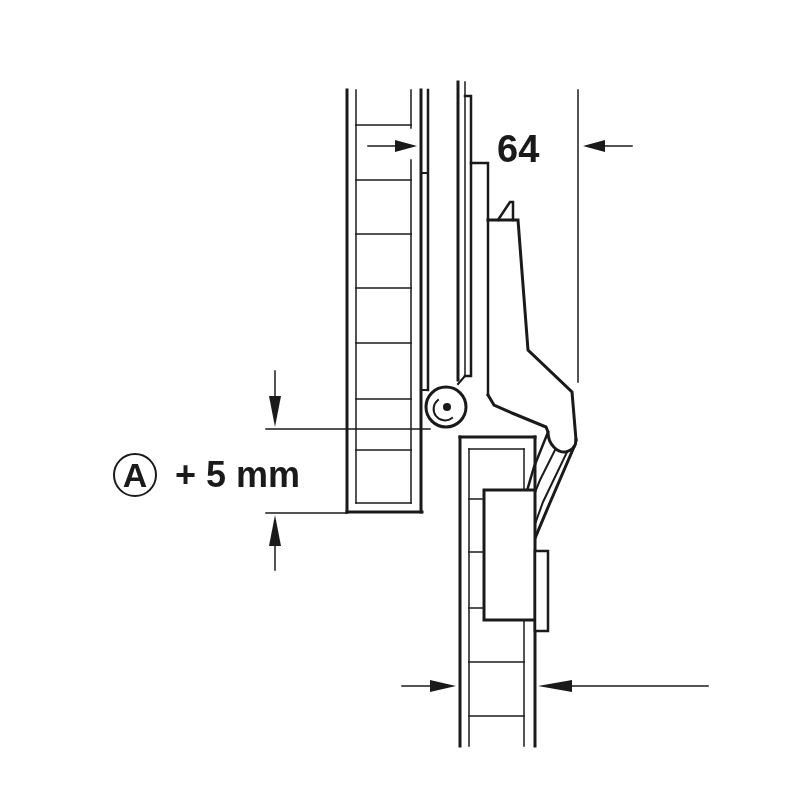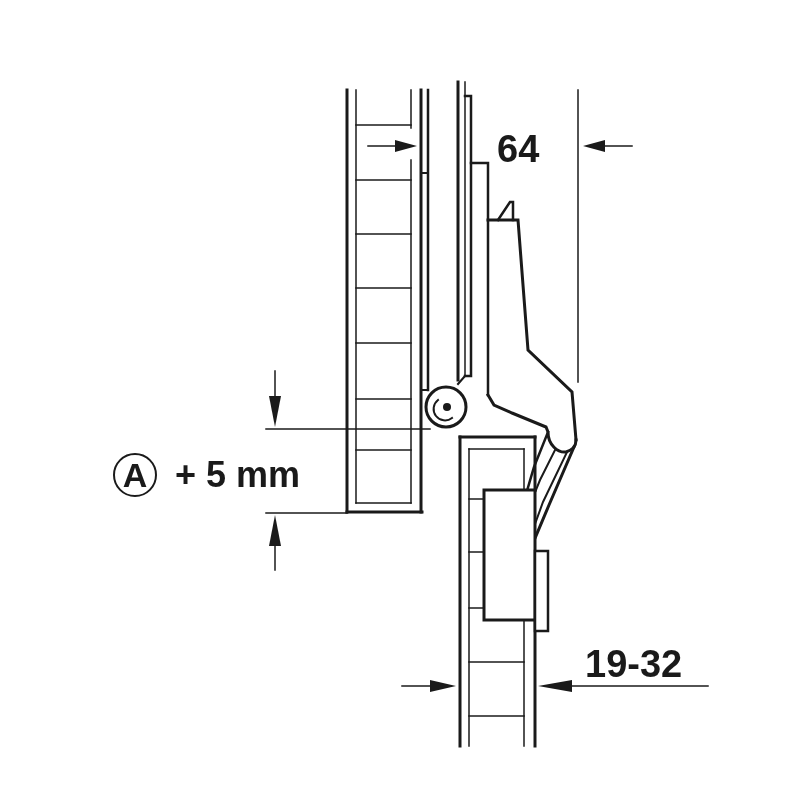--- a/index.html
+++ b/index.html
@@ -120,14 +120,13 @@
     </g>
   </svg>
 
   <div class="label dim-64">64</div>
 
   <div class="label dim-a">
     <span class="circle-a">A</span>
     <span>+ 5 mm</span>
   </div>
 
-  <div class="label dim-1932">19-32</div>
 </div>
 
 </body></html>

